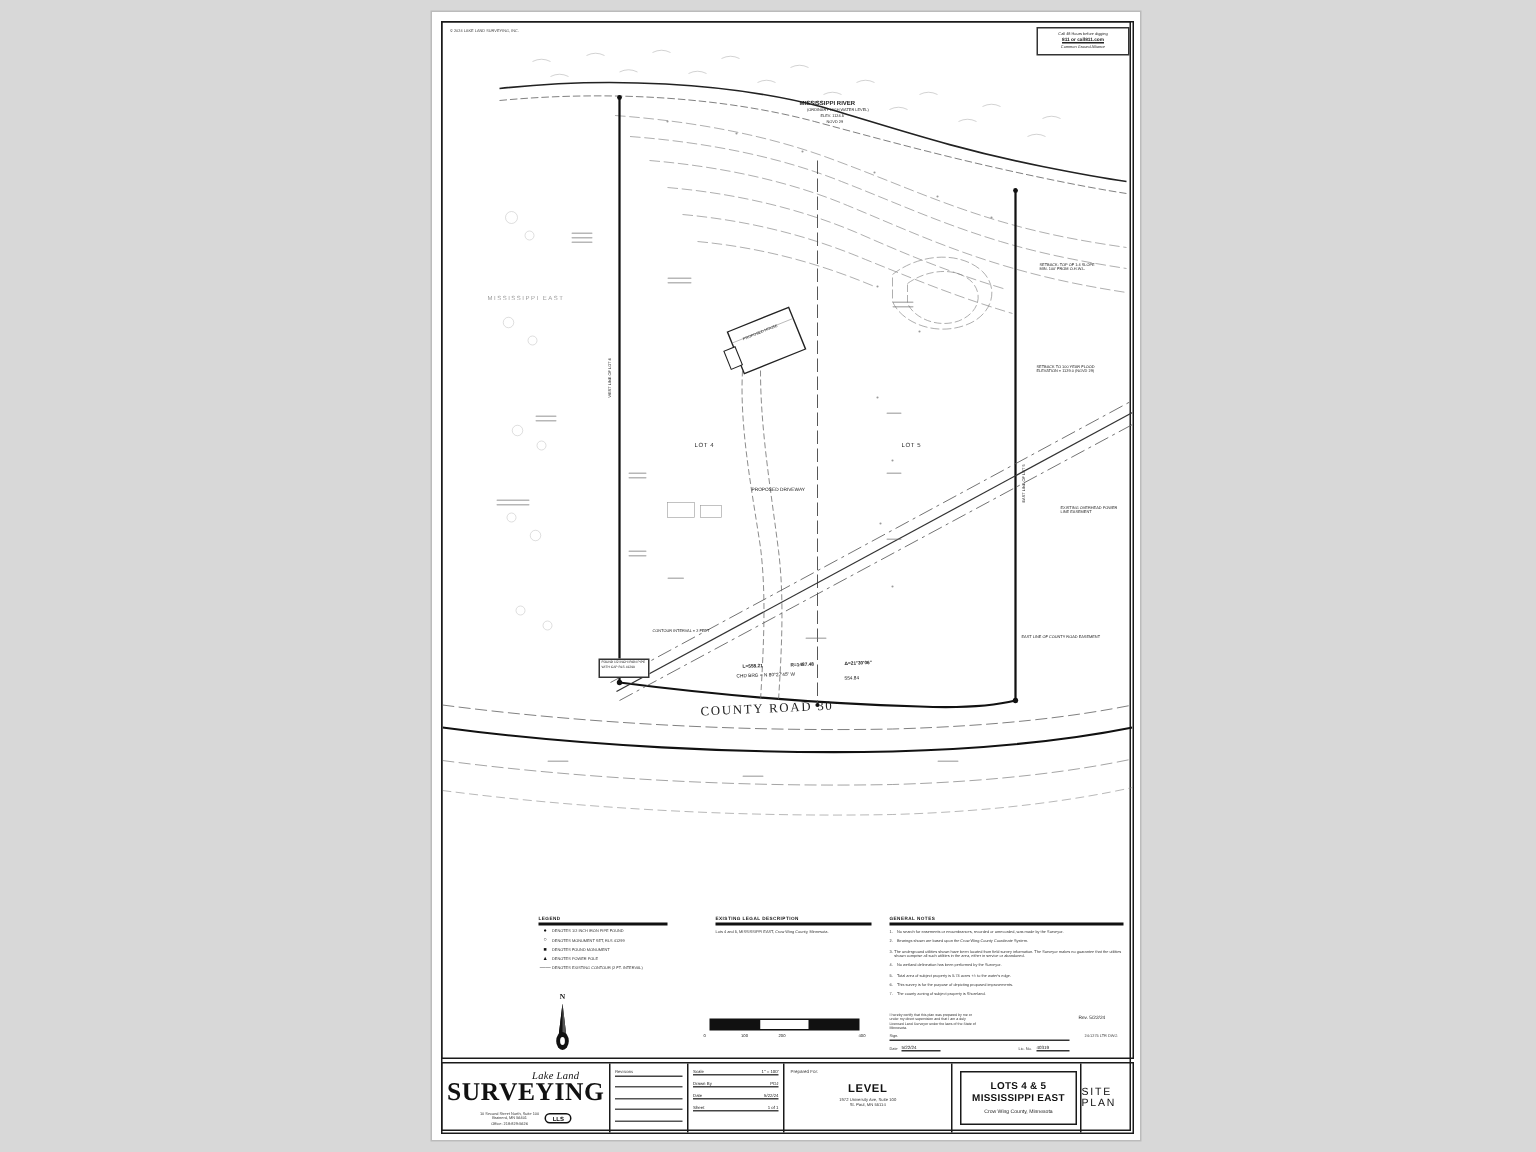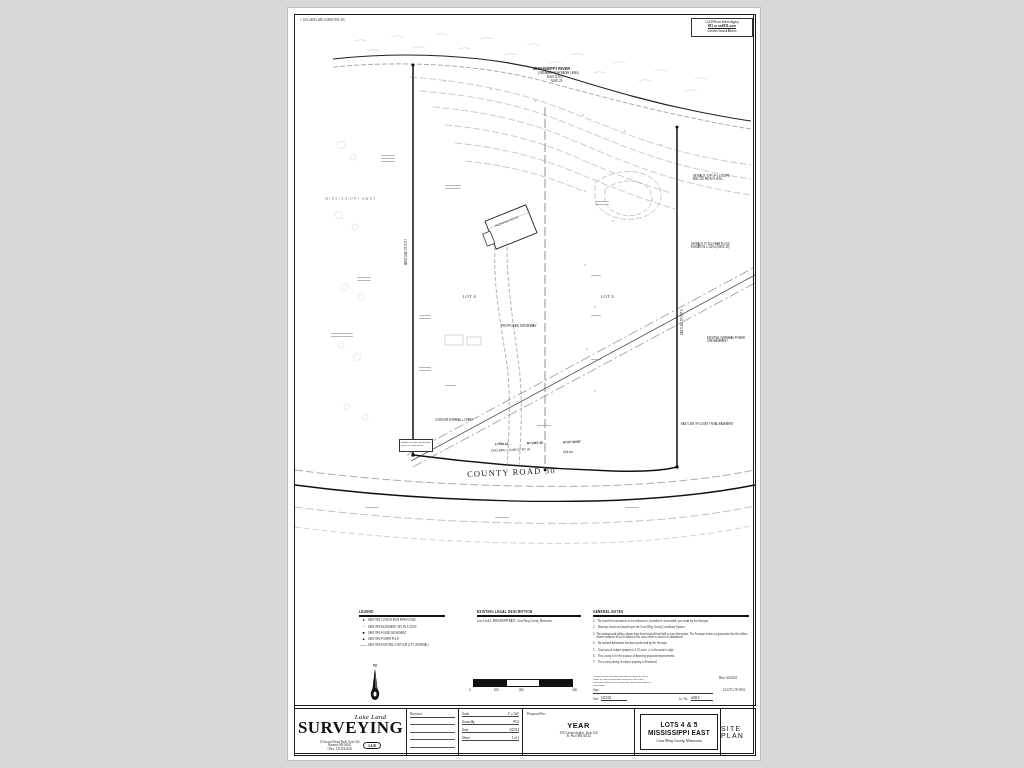--- a/index.html
+++ b/index.html
@@ -495,21 +495,21 @@
           <span>5/22/24</span>
         </div>
         <div class="fieldrow">
           <span>Sheet</span>
           <span>1 of 1</span>
         </div>
       </div>
 
       <div class="tb-cell tb-prep">
         <div class="prep-label">Prepared For:</div>
-        <div class="prep-name">YEAR</div>
+        <div class="prep-name">LEVEL</div>
         <div class="prep-addr">
           <div>1972 University Ave, Suite 100</div>
           <div>St. Paul, MN 55114</div>
         </div>
       </div>
 
       <div class="tb-cell tb-proj">
         <div class="proj-box">
           <div class="proj-l1">LOTS 4 &amp; 5</div>
           <div class="proj-l2">MISSISSIPPI EAST</div>

